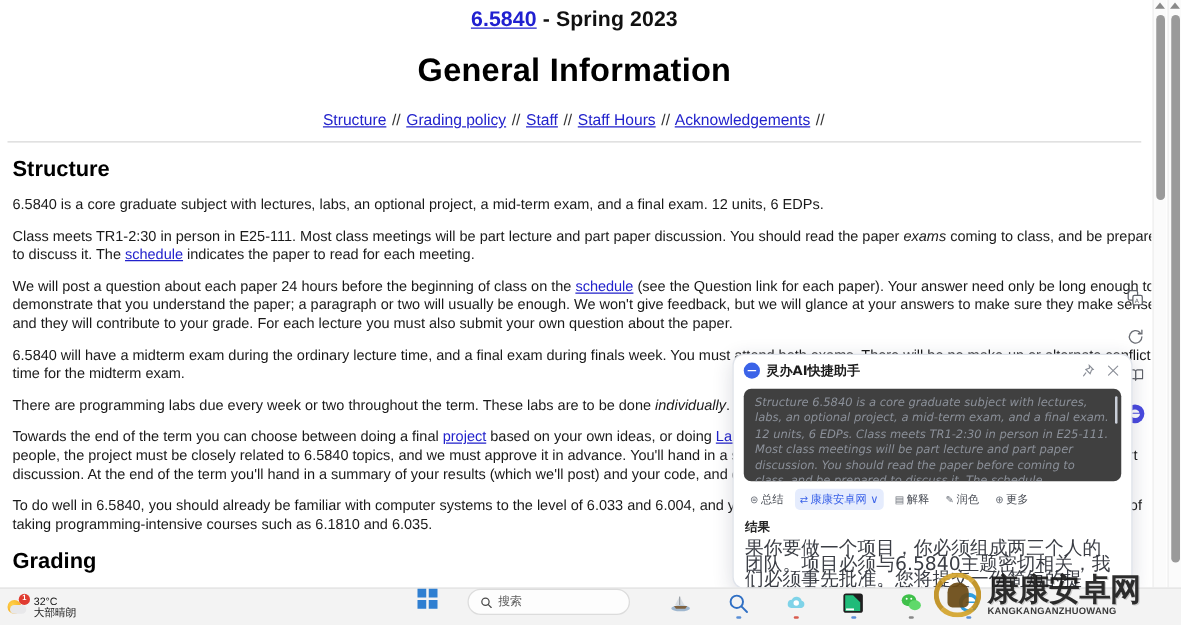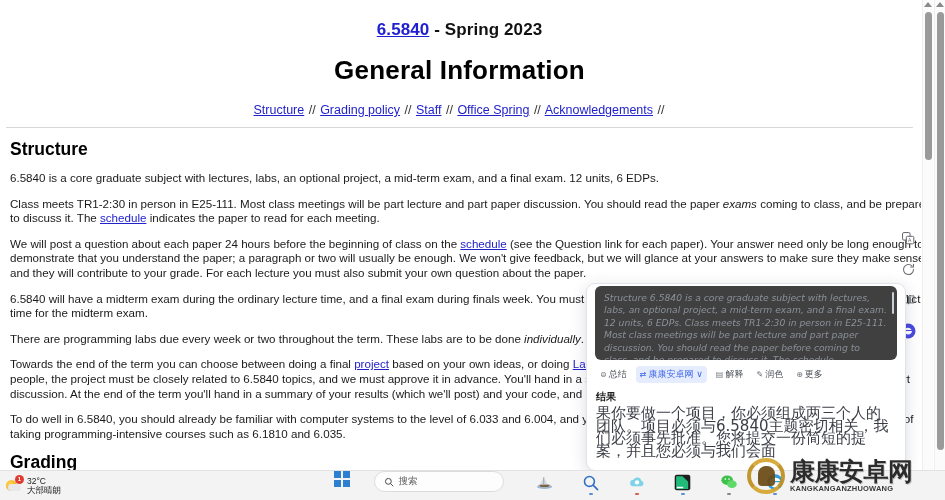--- a/index.html
+++ b/index.html
@@ -18,21 +18,21 @@
     background: #ffffff;
     overflow: hidden;
   }
   .doc { padding: 0 8px 0 6px; }
 
   .title-line {
     text-align: center;
     font-size: 17px;
     font-weight: 700;
     color: #111;
-    padding-top: 20px;
+    padding-top: 6px;
     letter-spacing: .1px;
   }
   .title-line a { color: #2020d0; text-decoration: underline; }
 
   h1.page-title {
     text-align: center;
     font-size: 26px;
     font-weight: 700;
     color: #000;
     margin-top: 15px;
@@ -292,21 +292,21 @@
 
       <h1 class="page-title">General Information</h1>
 
       <div class="navlinks">
         <a href="#">Structure</a>
         <span class="sep">//</span>
         <a href="#">Grading policy</a>
         <span class="sep">//</span>
         <a href="#">Staff</a>
         <span class="sep">//</span>
-        <a href="#">Office Spring</a>
+        <a href="#">Staff Hours</a>
         <span class="sep">//</span>
         <a href="#">Acknowledgements</a>
         <span class="sep">//</span>
       </div>
 
       <hr class="rule">
 
       <h2 class="sect">Structure</h2>
 
       <p class="para">6.5840 is a core graduate subject with lectures, labs, an optional project, a mid-term exam, and a final exam. 12 units, 6 EDPs.</p>
@@ -359,20 +359,38 @@
   <div class="sbar" id="sbar-inner">
     <div class="arrow"></div>
     <div class="thumb"></div>
   </div>
   <div class="sbar" id="sbar-outer">
     <div class="arrow"></div>
     <div class="thumb"></div>
   </div>
 
   <div id="ai-popup">
+    <div id="ai-head">
+      <div id="ai-logo">
+          <span></span>
+        </div>
+      <div id="ai-title">灵办AI快捷助手</div>
+      <div id="ai-head-spacer"></div>
+      <div class="head-btn">
+        <svg width="11" height="11" viewBox="0 0 24 24" fill="none" stroke="#8b8f98" stroke-width="2" stroke-linecap="round">
+          <path d="M14 3l7 7-3 1-2.5 6.5L8 10 14.5 7.5z"></path>
+            <path d="M8 16l-4 5"></path>
+        </svg>
+      </div>
+      <div class="head-btn">
+        <svg width="11" height="11" viewBox="0 0 24 24" stroke="#8b8f98" stroke-width="2" stroke-linecap="round">
+          <path d="M4 4l16 16M20 4L4 20"></path>
+        </svg>
+      </div>
+    </div>
 
     <div id="ai-quote">
       <div id="ai-quote-text">Structure 6.5840 is a core graduate subject with lectures, labs, an optional project, a mid-term exam, and a final exam. 12 units, 6 EDPs. Class meets TR1-2:30 in person in E25-111. Most class meetings will be part lecture and part paper discussion. You should read the paper before coming to class, and be prepared to discuss it. The schedule</div>
       <div id="ai-quote-sb"></div>
     </div>
 
     <div id="ai-actions">
       <div class="act">
         <span class="gi">⊜</span>
         <span>总结</span>

